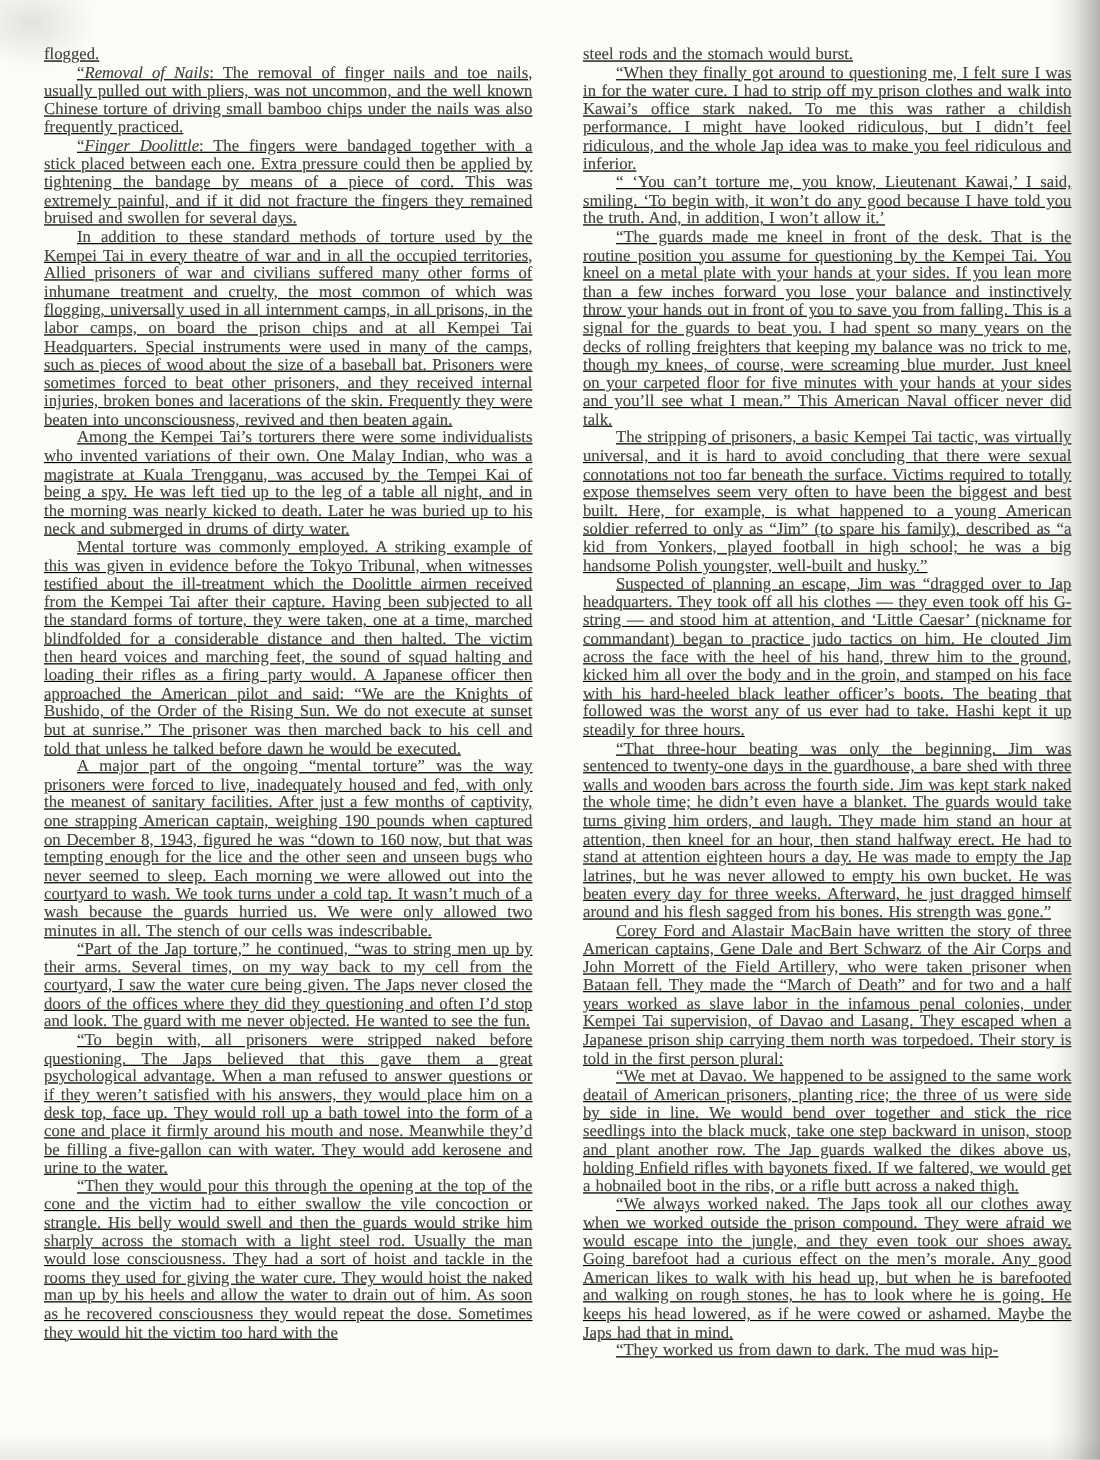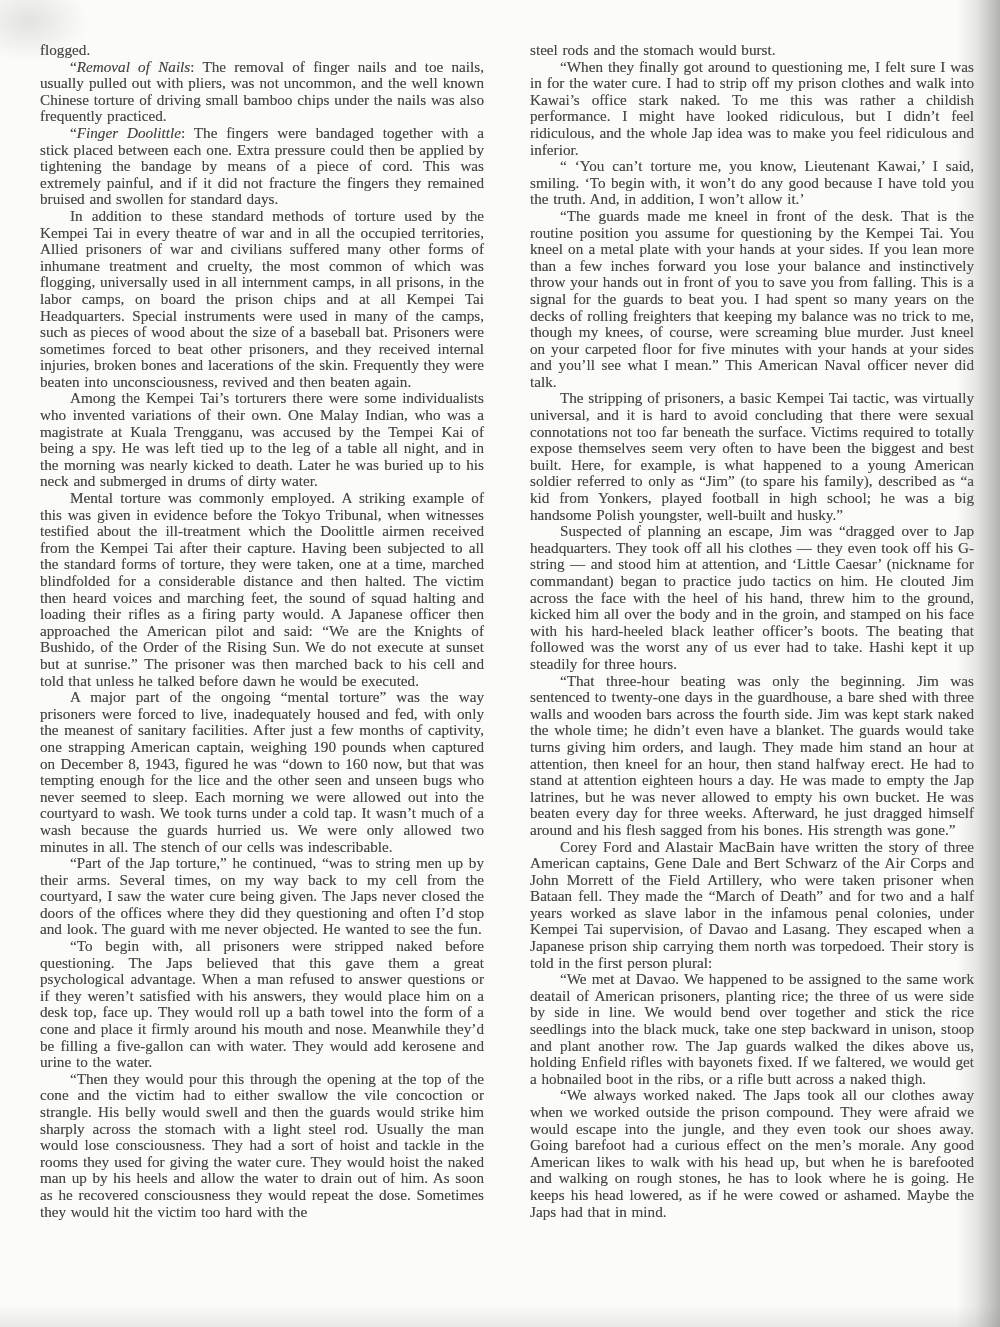--- a/index.html
+++ b/index.html
@@ -18,20 +18,21 @@
     inset: 0;
   }
   .columns {
     display: flex;
     gap: 46px;
     padding: 42px 26px 0 40px;
   }
   .col {
     width: 444px;
     flex: 0 0 444px;
+    text-decoration: underline;
   }
   p.para {
     margin: 0;
     text-align: justify;
     text-indent: 30px;
     font-family: "Liberation Serif", "DejaVu Serif", serif;
     font-size: 15.2px;
     line-height: 16.6px;
     color: #474747;
     word-spacing: 0.06em;
@@ -80,37 +81,38 @@
 </style>
 </head>
 <body>
 
 <div class="page">
   <div class="corner-smudge"></div>
   <div class="columns">
     <div class="col">
         <p class="para no-indent"><span>flogged.</span></p>
         <p class="para"><span>“</span><span class="italic">Removal of Nails</span><span>: The removal of finger nails and toe nails, usually pulled out with pliers, was not uncommon, and the well known Chinese torture of driving small bamboo chips under the nails was also frequently practiced.</span></p>
-        <p class="para"><span>“</span><span class="italic">Finger Doolittle</span><span>: The fingers were bandaged together with a stick placed between each one. Extra pressure could then be applied by tightening the bandage by means of a piece of cord. This was extremely painful, and if it did not fracture the fingers they remained bruised and swollen for standard days.</span></p>
+        <p class="para"><span>“</span><span class="italic">Finger Doolittle</span><span>: The fingers were bandaged together with a stick placed between each one. Extra pressure could then be applied by tightening the bandage by means of a piece of cord. This was extremely painful, and if it did not fracture the fingers they remained bruised and swollen for several days.</span></p>
         <p class="para"><span>In addition to these standard methods of torture used by the Kempei Tai in every theatre of war and in all the occupied territories, Allied prisoners of war and civilians suffered many other forms of inhumane treatment and cruelty, the most common of which was flogging, universally used in all internment camps, in all prisons, in the labor camps, on board the prison chips and at all Kempei Tai Headquarters. Special instruments were used in many of the camps, such as pieces of wood about the size of a baseball bat. Prisoners were sometimes forced to beat other prisoners, and they received internal injuries, broken bones and lacerations of the skin. Frequently they were beaten into unconsciousness, revived and then beaten again.</span></p>
         <p class="para"><span>Among the Kempei Tai’s torturers there were some individualists who invented variations of their own. One Malay Indian, who was a magistrate at Kuala Trengganu, was accused by the Tempei Kai of being a spy. He was left tied up to the leg of a table all night, and in the morning was nearly kicked to death. Later he was buried up to his neck and submerged in drums of dirty water.</span></p>
         <p class="para"><span>Mental torture was commonly employed. A striking example of this was given in evidence before the Tokyo Tribunal, when witnesses testified about the ill-treatment which the Doolittle airmen received from the Kempei Tai after their capture. Having been subjected to all the standard forms of torture, they were taken, one at a time, marched blindfolded for a considerable distance and then halted. The victim then heard voices and marching feet, the sound of squad halting and loading their rifles as a firing party would. A Japanese officer then approached the American pilot and said: “We are the Knights of Bushido, of the Order of the Rising Sun. We do not execute at sunset but at sunrise.” The prisoner was then marched back to his cell and told that unless he talked before dawn he would be executed.</span></p>
         <p class="para"><span>A major part of the ongoing “mental torture” was the way prisoners were forced to live, inadequately housed and fed, with only the meanest of sanitary facilities. After just a few months of captivity, one strapping American captain, weighing 190 pounds when captured on December 8, 1943, figured he was “down to 160 now, but that was tempting enough for the lice and the other seen and unseen bugs who never seemed to sleep. Each morning we were allowed out into the courtyard to wash. We took turns under a cold tap. It wasn’t much of a wash because the guards hurried us. We were only allowed two minutes in all. The stench of our cells was indescribable.</span></p>
         <p class="para"><span>“Part of the Jap torture,” he continued, “was to string men up by their arms. Several times, on my way back to my cell from the courtyard, I saw the water cure being given. The Japs never closed the doors of the offices where they did they questioning and often I’d stop and look. The guard with me never objected. He wanted to see the fun.</span></p>
         <p class="para"><span>“To begin with, all prisoners were stripped naked before questioning. The Japs believed that this gave them a great psychological advantage. When a man refused to answer questions or if they weren’t satisfied with his answers, they would place him on a desk top, face up. They would roll up a bath towel into the form of a cone and place it firmly around his mouth and nose. Meanwhile they’d be filling a five-gallon can with water. They would add kerosene and urine to the water.</span></p>
         <p class="para"><span>“Then they would pour this through the opening at the top of the cone and the victim had to either swallow the vile concoction or strangle. His belly would swell and then the guards would strike him sharply across the stomach with a light steel rod. Usually the man would lose consciousness. They had a sort of hoist and tackle in the rooms they used for giving the water cure. They would hoist the naked man up by his heels and allow the water to drain out of him. As soon as he recovered consciousness they would repeat the dose. Sometimes they would hit the victim too hard with the</span></p>
       </div>
     <div class="col">
         <p class="para no-indent"><span>steel rods and the stomach would burst.</span></p>
         <p class="para"><span>“When they finally got around to questioning me, I felt sure I was in for the water cure. I had to strip off my prison clothes and walk into Kawai’s office stark naked. To me this was rather a childish performance. I might have looked ridiculous, but I didn’t feel ridiculous, and the whole Jap idea was to make you feel ridiculous and inferior.</span></p>
         <p class="para"><span>“ ‘You can’t torture me, you know, Lieutenant Kawai,’ I said, smiling. ‘To begin with, it won’t do any good because I have told you the truth. And, in addition, I won’t allow it.’</span></p>
         <p class="para"><span>“The guards made me kneel in front of the desk. That is the routine position you assume for questioning by the Kempei Tai. You kneel on a metal plate with your hands at your sides. If you lean more than a few inches forward you lose your balance and instinctively throw your hands out in front of you to save you from falling. This is a signal for the guards to beat you. I had spent so many years on the decks of rolling freighters that keeping my balance was no trick to me, though my knees, of course, were screaming blue murder. Just kneel on your carpeted floor for five minutes with your hands at your sides and you’ll see what I mean.” This American Naval officer never did talk.</span></p>
         <p class="para"><span>The stripping of prisoners, a basic Kempei Tai tactic, was virtually universal, and it is hard to avoid concluding that there were sexual connotations not too far beneath the surface. Victims required to totally expose themselves seem very often to have been the biggest and best built. Here, for example, is what happened to a young American soldier referred to only as “Jim” (to spare his family), described as “a kid from Yonkers, played football in high school; he was a big handsome Polish youngster, well-built and husky.”</span></p>
         <p class="para"><span>Suspected of planning an escape, Jim was “dragged over to Jap headquarters. They took off all his clothes — they even took off his G-string — and stood him at attention, and ‘Little Caesar’ (nickname for commandant) began to practice judo tactics on him. He clouted Jim across the face with the heel of his hand, threw him to the ground, kicked him all over the body and in the groin, and stamped on his face with his hard-heeled black leather officer’s boots. The beating that followed was the worst any of us ever had to take. Hashi kept it up steadily for three hours.</span></p>
         <p class="para"><span>“That three-hour beating was only the beginning. Jim was sentenced to twenty-one days in the guardhouse, a bare shed with three walls and wooden bars across the fourth side. Jim was kept stark naked the whole time; he didn’t even have a blanket. The guards would take turns giving him orders, and laugh. They made him stand an hour at attention, then kneel for an hour, then stand halfway erect. He had to stand at attention eighteen hours a day. He was made to empty the Jap latrines, but he was never allowed to empty his own bucket. He was beaten every day for three weeks. Afterward, he just dragged himself around and his flesh sagged from his bones. His strength was gone.”</span></p>
         <p class="para"><span>Corey Ford and Alastair MacBain have written the story of three American captains, Gene Dale and Bert Schwarz of the Air Corps and John Morrett of the Field Artillery, who were taken prisoner when Bataan fell. They made the “March of Death” and for two and a half years worked as slave labor in the infamous penal colonies, under Kempei Tai supervision, of Davao and Lasang. They escaped when a Japanese prison ship carrying them north was torpedoed. Their story is told in the first person plural:</span></p>
         <p class="para"><span>“We met at Davao. We happened to be assigned to the same work deatail of American prisoners, planting rice; the three of us were side by side in line. We would bend over together and stick the rice seedlings into the black muck, take one step backward in unison, stoop and plant another row. The Jap guards walked the dikes above us, holding Enfield rifles with bayonets fixed. If we faltered, we would get a hobnailed boot in the ribs, or a rifle butt across a naked thigh.</span></p>
         <p class="para"><span>“We always worked naked. The Japs took all our clothes away when we worked outside the prison compound. They were afraid we would escape into the jungle, and they even took our shoes away. Going barefoot had a curious effect on the men’s morale. Any good American likes to walk with his head up, but when he is barefooted and walking on rough stones, he has to look where he is going. He keeps his head lowered, as if he were cowed or ashamed. Maybe the Japs had that in mind.</span></p>
+        <p class="para"><span>“They worked us from dawn to dark. The mud was hip-</span></p>
       </div>
   </div>
   <div class="edge-right"></div>
   <div class="edge-bottom"></div>
 </div>
 
 </body></html>

